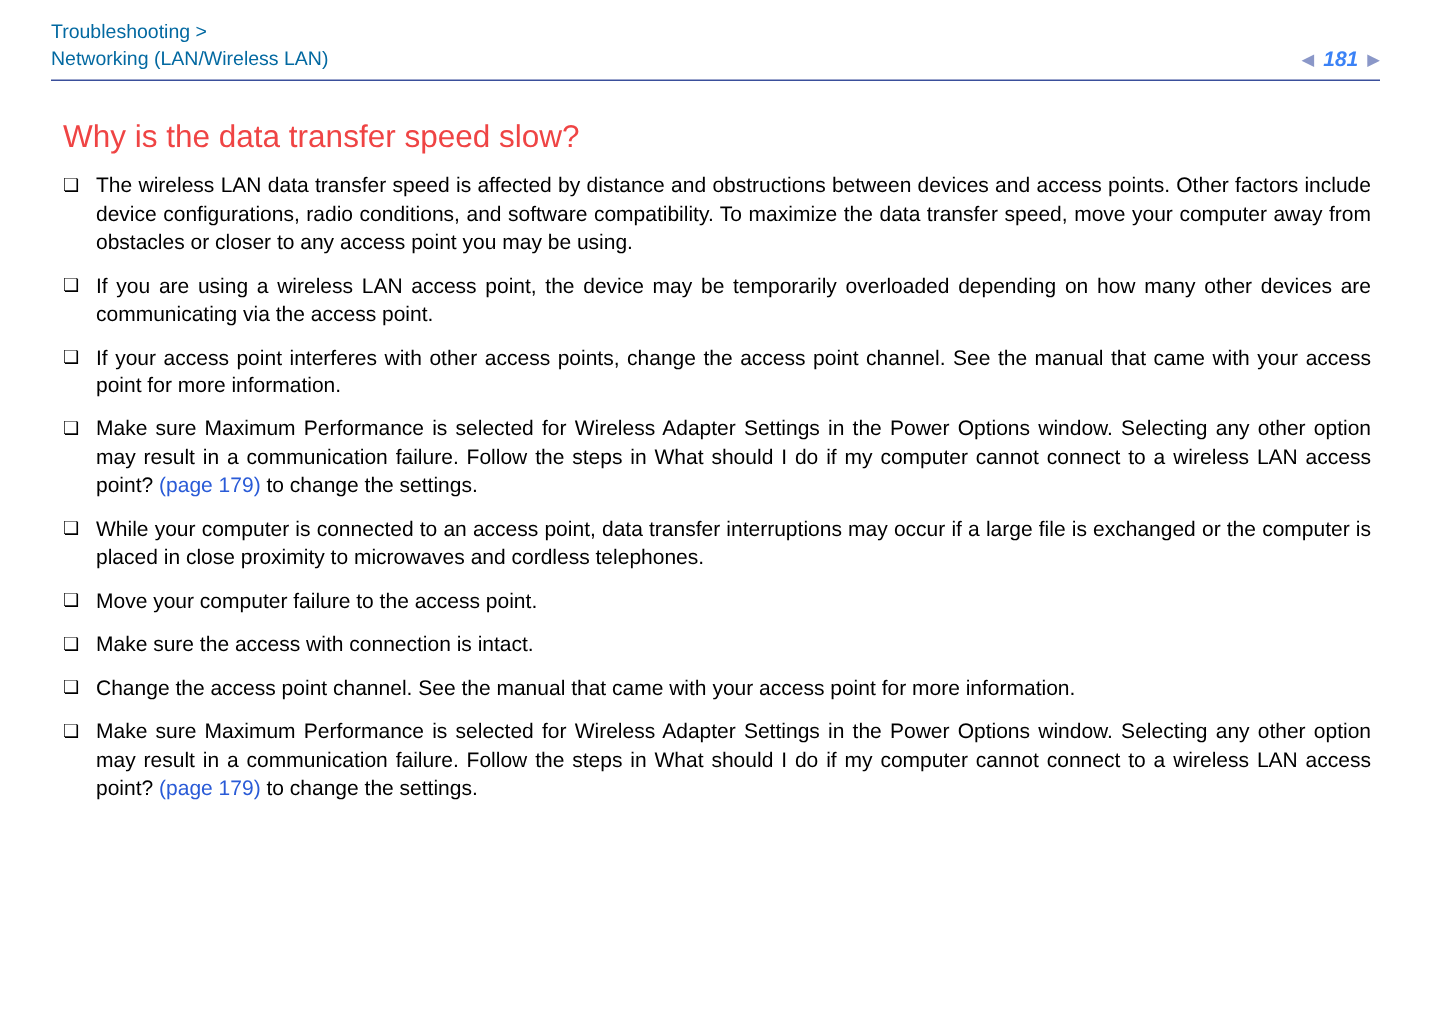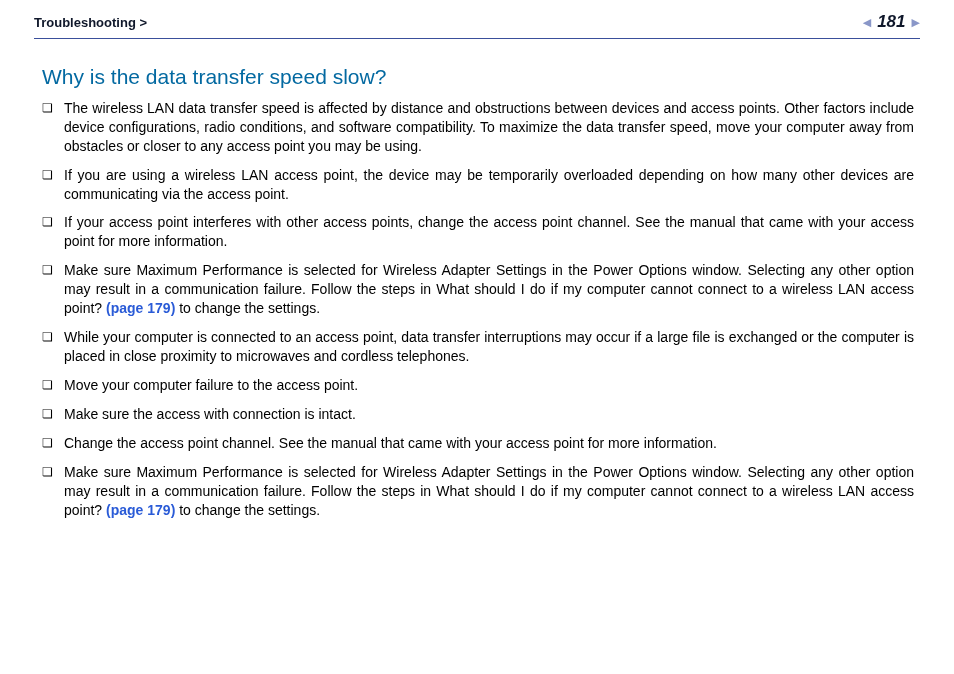--- a/index.html
+++ b/index.html
@@ -15,54 +15,54 @@
   .page {
     padding: 12px 34px 0 34px;
   }
   .header-row {
     display: flex;
     justify-content: space-between;
     align-items: flex-end;
   }
   .breadcrumb {
     font-size: 13px;
-    font-weight: bold;
-    color: #0f172a;
+    font-weight: normal;
+    color: #0369a1;
     line-height: 1.35;
   }
   .pagenum-wrap {
     display: flex;
     align-items: center;
     gap: 6px;
     color: #3a4f9b;
   }
   .pagenum {
-    font-size: 17px;
+    font-size: 14px;
     font-style: italic;
     font-weight: bold;
-    color: #0f172a;
+    color: #3b82f6;
     text-align: center;
   }
   .arrow {
     font-size: 11px;
     color: #8a97c8;
   }
   .arrow.left { transform: scaleX(1); }
   .divider {
     border: none;
     border-top: 1px solid #3a4f9b;
     margin: 6px 0 0 0;
   }
   .content {
     padding: 16px 6px 0 8px;
   }
   h2.section-heading {
     font-size: 21px;
     font-weight: normal;
-    color: #0369a1;
+    color: #ef4444;
     margin: 10px 0 10px 0;
   }
   ul.bullets {
     list-style: none;
     padding: 0;
     margin: 0;
   }
   ul.bullets > li {
     display: flex;
     align-items: flex-start;
@@ -73,30 +73,31 @@
   .bullet-mark {
     flex: 0 0 22px;
     font-size: 12px;
     line-height: 1.6;
   }
   .bullet-text {
     flex: 1;
     text-align: justify;
   }
   .b { font-weight: normal; }
-  .link { color: #2a5bd7; font-weight: bold; }
+  .link { color: #2a5bd7; font-weight: normal; }
 </style>
 </head>
 <body>
 
 <div class="page">
 
   <div class="header-row">
     <div class="breadcrumb">
       <span>Troubleshooting &gt;</span><br>
+      <span>Networking (LAN/Wireless LAN)</span>
     </div>
     <div class="pagenum-wrap">
       <span class="arrow left">◀</span>
       <span class="pagenum">181</span>
       <span class="arrow">▶</span>
     </div>
   </div>
 
   <hr class="divider">
 

